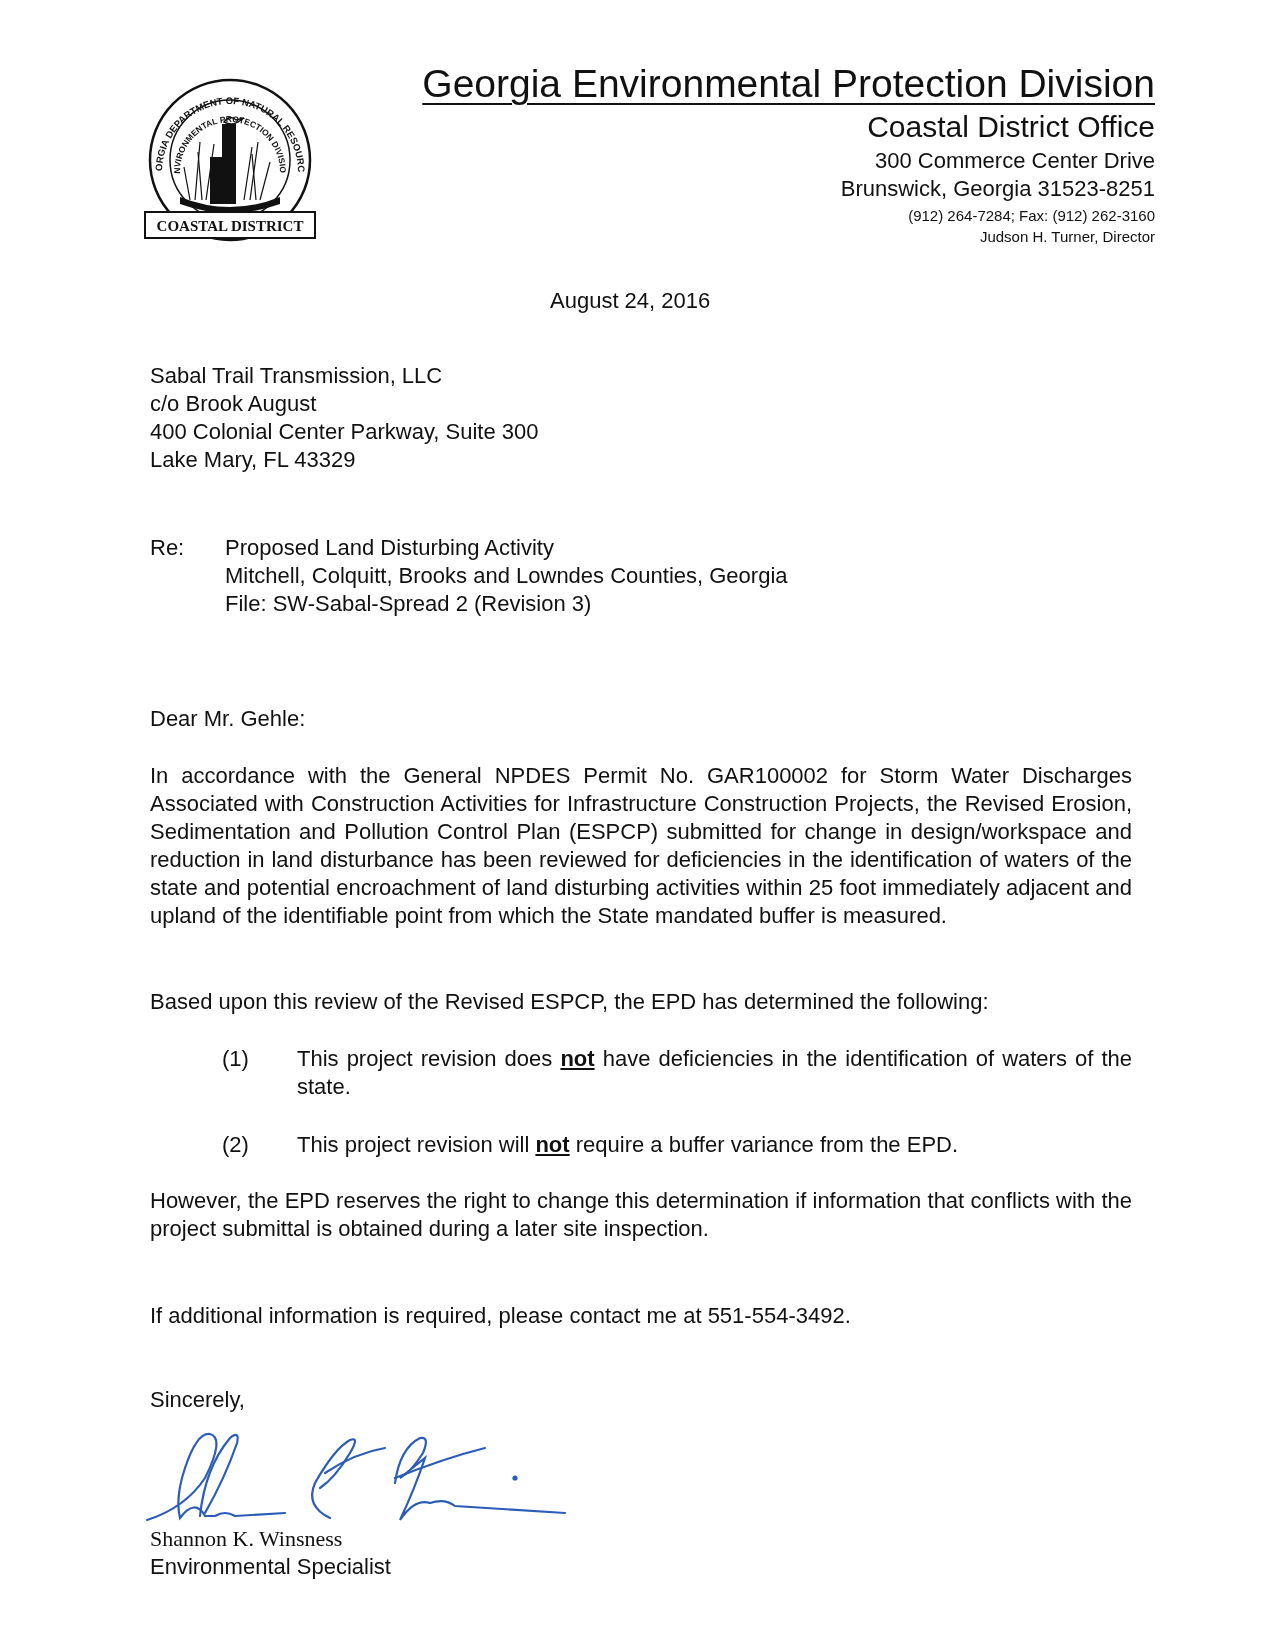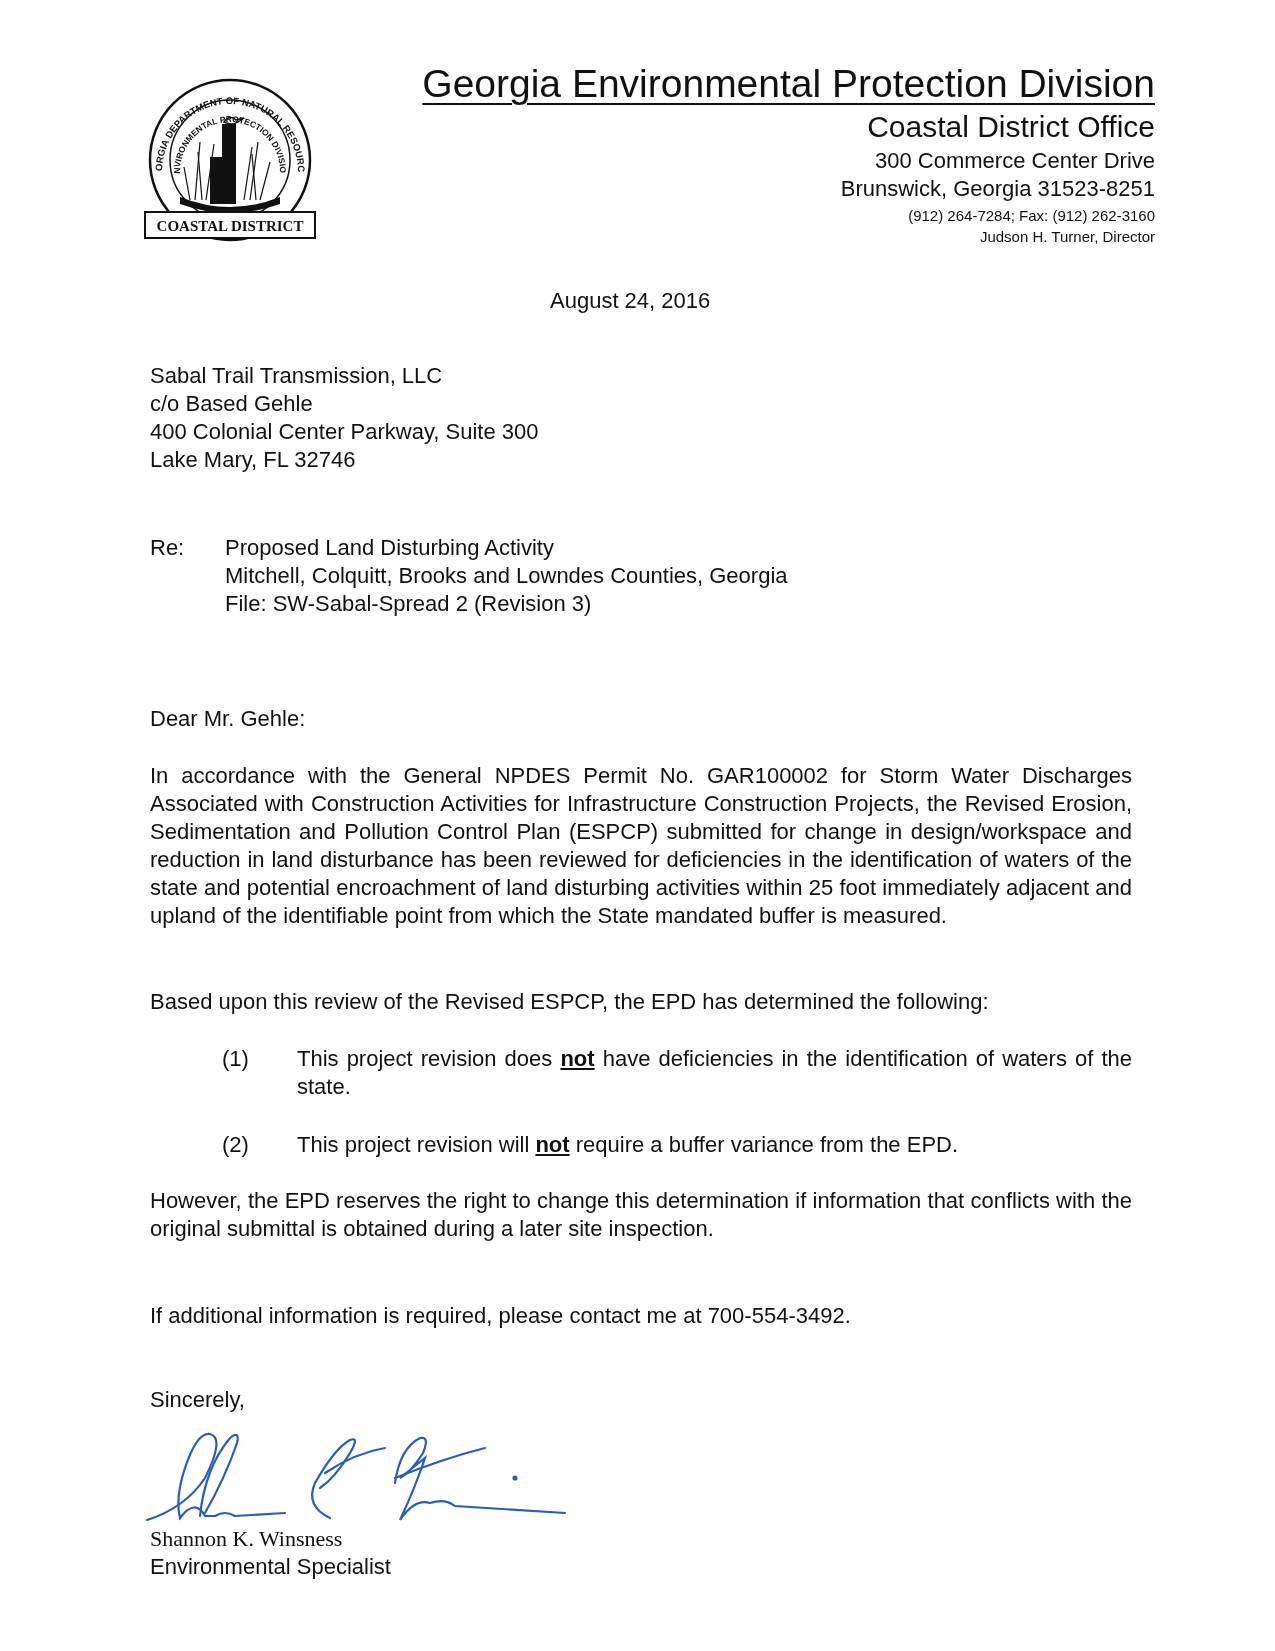--- a/index.html
+++ b/index.html
@@ -78,23 +78,23 @@
 <div class="abs hdr-office">Coastal District Office</div>
 <div class="abs hdr-addr1">300 Commerce Center Drive</div>
 <div class="abs hdr-addr2">Brunswick, Georgia 31523-8251</div>
 <div class="abs hdr-phone">(912) 264-7284; Fax: (912) 262-3160</div>
 <div class="abs hdr-director">Judson H. Turner, Director</div>
 
 <div class="abs date">August 24, 2016</div>
 
 <div class="abs txt addr">
   <div>Sabal Trail Transmission, LLC</div>
-  <div>c/o Based Gehle</div>
+  <div>c/o Brook August</div>
   <div>400 Colonial Center Parkway, Suite 300</div>
-  <div>Lake Mary, FL 32746</div>
+  <div>Lake Mary, FL 43329</div>
 </div>
 
 <div class="abs txt re">
   <span class="re-label">Re:</span>
   <div class="re-lines">
     <div>Proposed Land Disturbing Activity</div>
     <div>Mitchell, Colquitt, Brooks and Lowndes Counties, Georgia</div>
     <div>File:  SW-Sabal-Spread 2 (Revision 3)</div>
   </div>
 </div>
@@ -107,22 +107,22 @@
 <div class="abs txt item i1">
   <span class="item-num">(1)</span>
   <div class="item-text"><span>This project revision does </span><b class="u">not</b><span> have deficiencies in the identification of waters of the state.</span></div>
 </div>
 
 <div class="abs txt item i2">
   <span class="item-num">(2)</span>
   <div class="item-text"><span>This project revision will </span><b class="u">not</b><span> require a buffer variance from the EPD.</span></div>
 </div>
 
-<div class="abs txt para p3">However, the EPD reserves the right to change this determination if information that conflicts with the original submittal is obtained during a later site inspection.</div>
-<div class="abs txt para p4">If additional information is required, please contact me at 700-554-3492.</div>
+<div class="abs txt para p3">However, the EPD reserves the right to change this determination if information that conflicts with the project submittal is obtained during a later site inspection.</div>
+<div class="abs txt para p4">If additional information is required, please contact me at 551-554-3492.</div>
 
 <div class="abs txt closing">Sincerely,</div>
 
 <div class="abs sig">
   <svg width="430" height="100" viewBox="0 0 430 100" fill="none" stroke="#2a5cb8" stroke-width="2.2" stroke-linecap="round">
     <path d="M2 92 Q40 80 60 50 Q80 10 65 6 Q52 4 40 40 Q30 70 35 90 Q50 70 60 88 L70 88 Q80 82 90 88 L140 85"></path>
     <path d="M55 88 Q60 40 85 10 Q95 2 92 15 Q80 50 60 85"></path>
     <path d="M185 90 Q160 78 170 55 Q190 20 205 12 Q215 8 205 25 Q190 50 175 60"></path>
     <path d="M180 45 Q210 25 240 20"></path>
     <path d="M250 55 Q255 20 275 10 Q285 8 278 25 Q265 45 255 50 L280 30 Q270 60 255 92 Q270 70 285 75 Q300 70 310 78 L420 85"></path>

